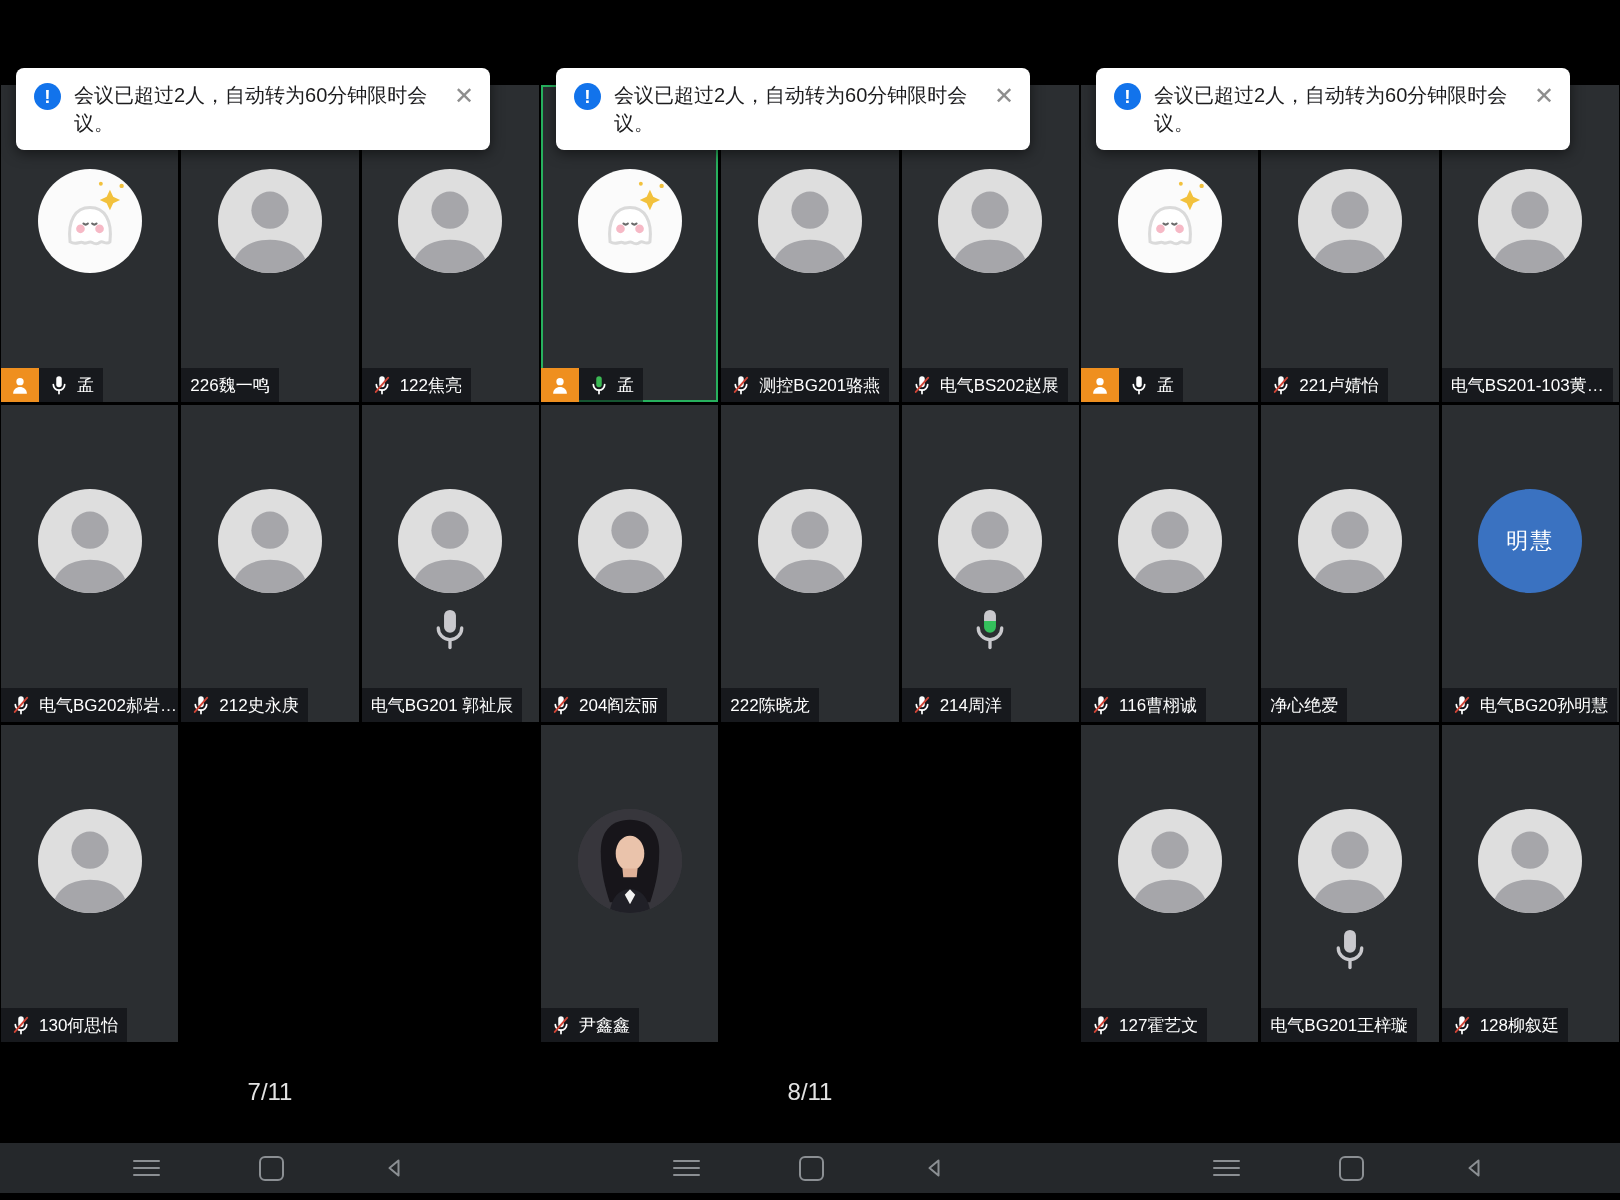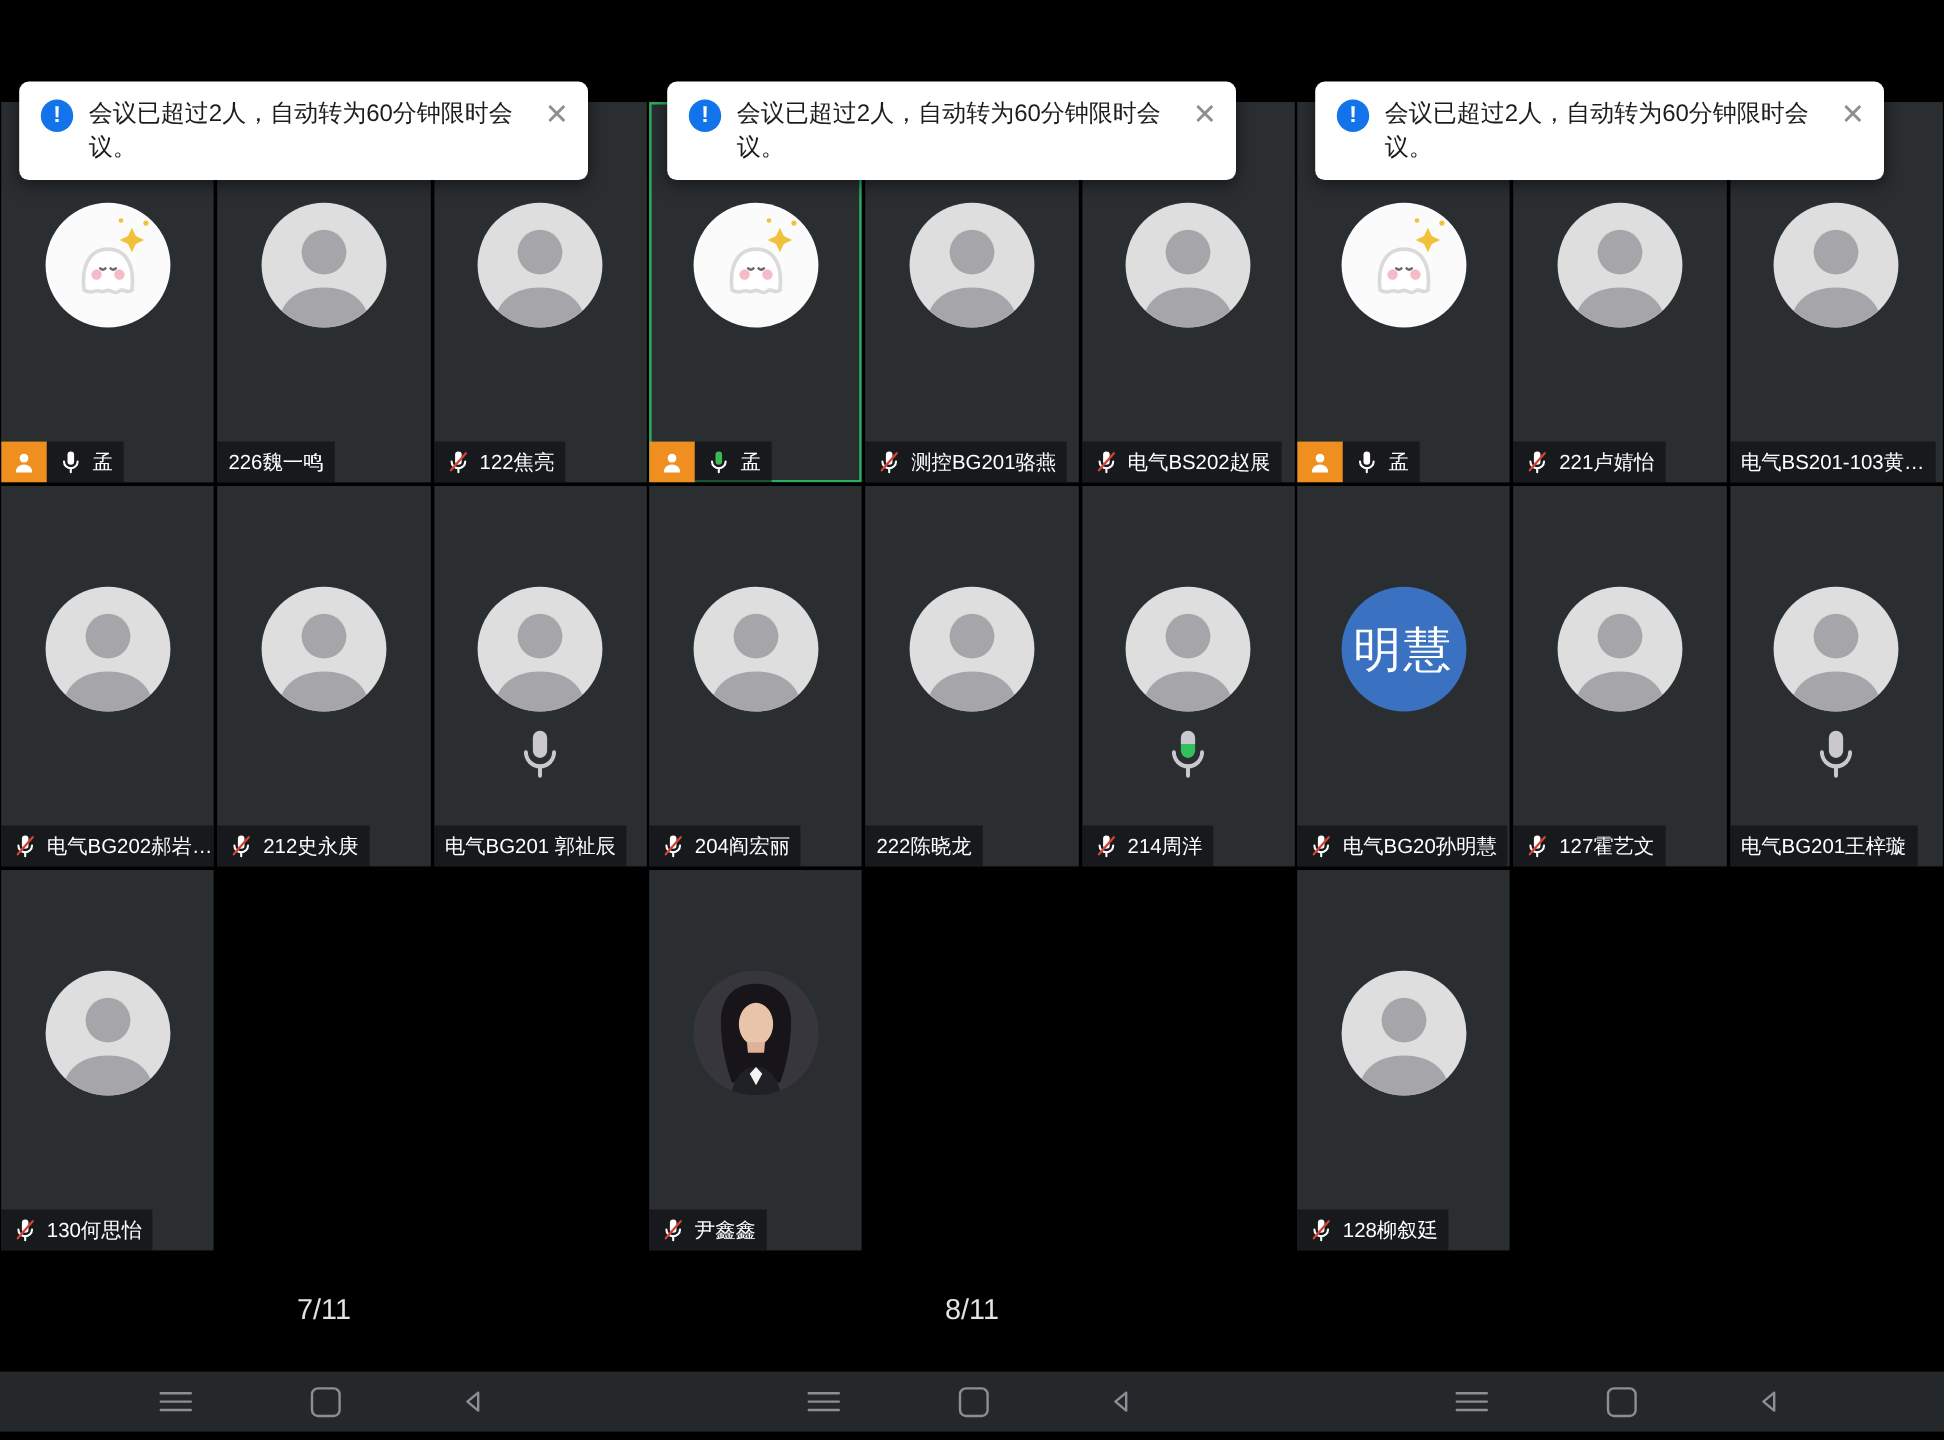--- a/index.html
+++ b/index.html
@@ -36,21 +36,21 @@
   .tile.selected{box-shadow:inset 0 0 0 2px #27b15e;}
 
   .avatar{
     position:absolute;left:50%;top:43%;transform:translate(-50%,-50%);
     width:104px;height:104px;border-radius:50%;background:#dedede;overflow:hidden;
     display:flex;align-items:center;justify-content:center;
   }
   .avatar svg{width:100%;height:100%;display:block;}
   .avatar.av-ghost{background:#fbfbfb;}
   .avatar.av-photo{background:#3a3a40;}
-  .avatar.av-text{background:#3a72c1;color:#fff;font-size:40px;font-weight:500;letter-spacing:2px;}
+  .avatar.av-text{background:#3a72c1;color:#fff;font-size:22px;font-weight:500;letter-spacing:2px;}
 
   .big-mic{position:absolute;left:50%;bottom:64px;transform:translateX(-50%);}
 
   .label-row{
     position:absolute;left:0;bottom:0;display:flex;align-items:stretch;max-width:100%;height:34px;
   }
   .host-badge{flex:none;width:38px;background:#ef8f1f;display:flex;align-items:center;justify-content:center;}
   .strip{
     display:flex;align-items:center;gap:7px;background:rgba(8,10,12,.55);
     padding:0 9px;overflow:hidden;
@@ -506,20 +506,54 @@
             <path d="M6.5 48c0-10.4 7.8-15.4 17.5-15.4S41.5 37.6 41.5 48z" fill="#a6a6aa"></path>
           </svg>
         </div>
         <div class="label-row">
           <span class="strip">
             <span class="pname">电气BS201-103黄…</span>
           </span>
         </div>
       </div>
       <div class="tile">
+        <div class="avatar av-default">
+          <svg viewBox="0 0 48 48">
+            <circle cx="24" cy="19" r="8.6" fill="#a6a6aa"></circle>
+            <path d="M6.5 48c0-10.4 7.8-15.4 17.5-15.4S41.5 37.6 41.5 48z" fill="#a6a6aa"></path>
+          </svg>
+        </div>
+        <div class="label-row">
+          <span class="strip">
+            <span style="display: flex;">
+              <svg width="22" height="22" viewBox="0 0 24 24">
+    <rect x="9" y="2.5" width="6" height="12" rx="3" fill="#fff"></rect>
+    <path d="M5.8 11.5a6.2 6.2 0 0 0 12.4 0" fill="none" stroke="#fff" stroke-width="1.9" stroke-linecap="round"></path>
+    <line x1="12" y1="17.8" x2="12" y2="21.3" stroke="#fff" stroke-width="1.9" stroke-linecap="round"></line>
+    <line x1="5.2" y1="19.6" x2="18.8" y2="4" stroke="#cf4436" stroke-width="2.1" stroke-linecap="round"></line>
+  </svg>
+            </span>
+            <span class="pname">116曹栩诚</span>
+          </span>
+        </div>
+      </div>
+      <div class="tile">
+        <div class="avatar av-default">
+          <svg viewBox="0 0 48 48">
+            <circle cx="24" cy="19" r="8.6" fill="#a6a6aa"></circle>
+            <path d="M6.5 48c0-10.4 7.8-15.4 17.5-15.4S41.5 37.6 41.5 48z" fill="#a6a6aa"></path>
+          </svg>
+        </div>
+        <div class="label-row">
+          <span class="strip">
+            <span class="pname">净心绝爱</span>
+          </span>
+        </div>
+      </div>
+      <div class="tile">
         <div class="avatar av-text">明慧</div>
         <div class="label-row">
           <span class="strip">
             <span style="display: flex;">
               <svg width="22" height="22" viewBox="0 0 24 24">
     <rect x="9" y="2.5" width="6" height="12" rx="3" fill="#fff"></rect>
     <path d="M5.8 11.5a6.2 6.2 0 0 0 12.4 0" fill="none" stroke="#fff" stroke-width="1.9" stroke-linecap="round"></path>
     <line x1="12" y1="17.8" x2="12" y2="21.3" stroke="#fff" stroke-width="1.9" stroke-linecap="round"></line>
     <line x1="5.2" y1="19.6" x2="18.8" y2="4" stroke="#cf4436" stroke-width="2.1" stroke-linecap="round"></line>
   </svg>

